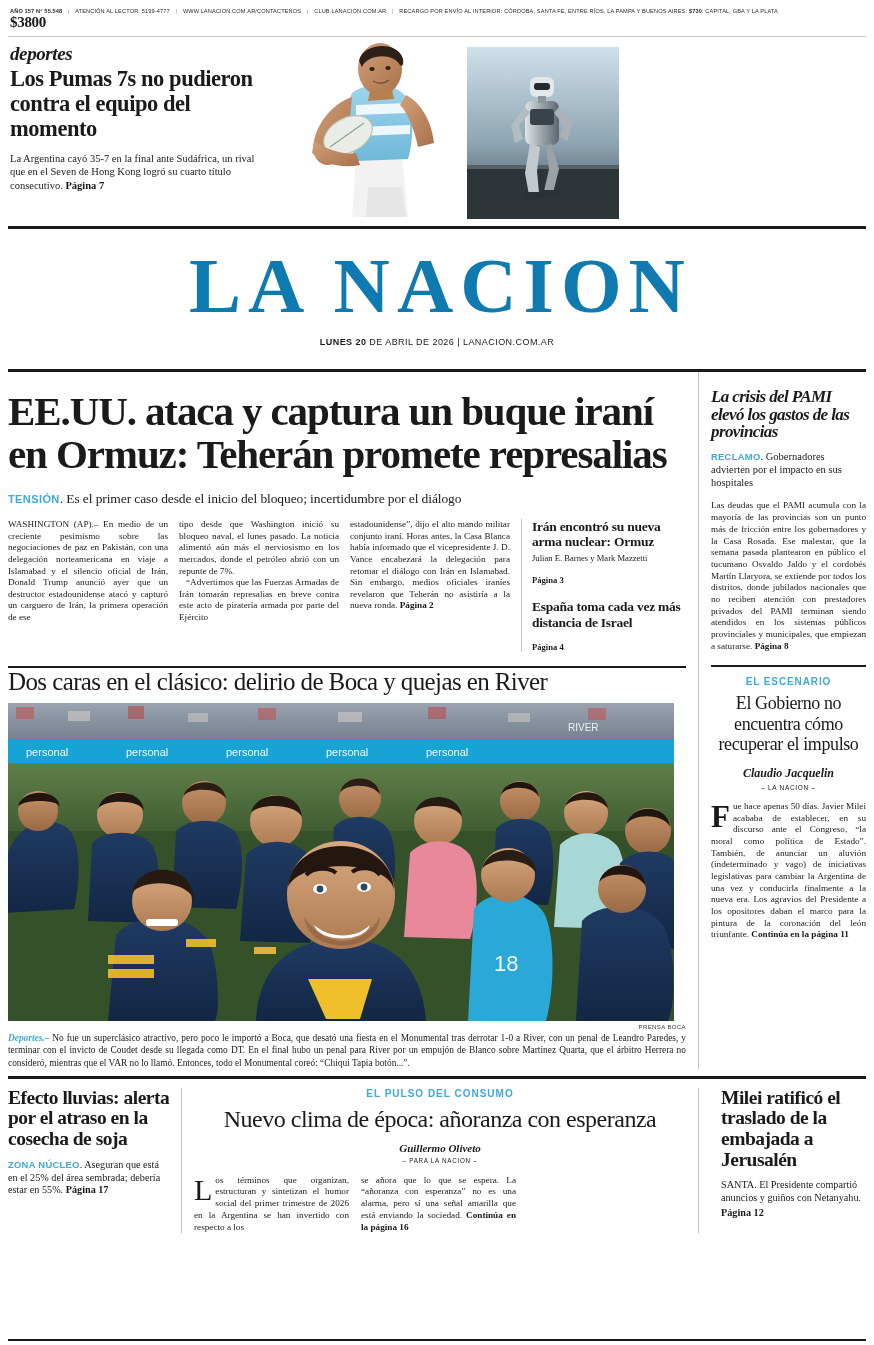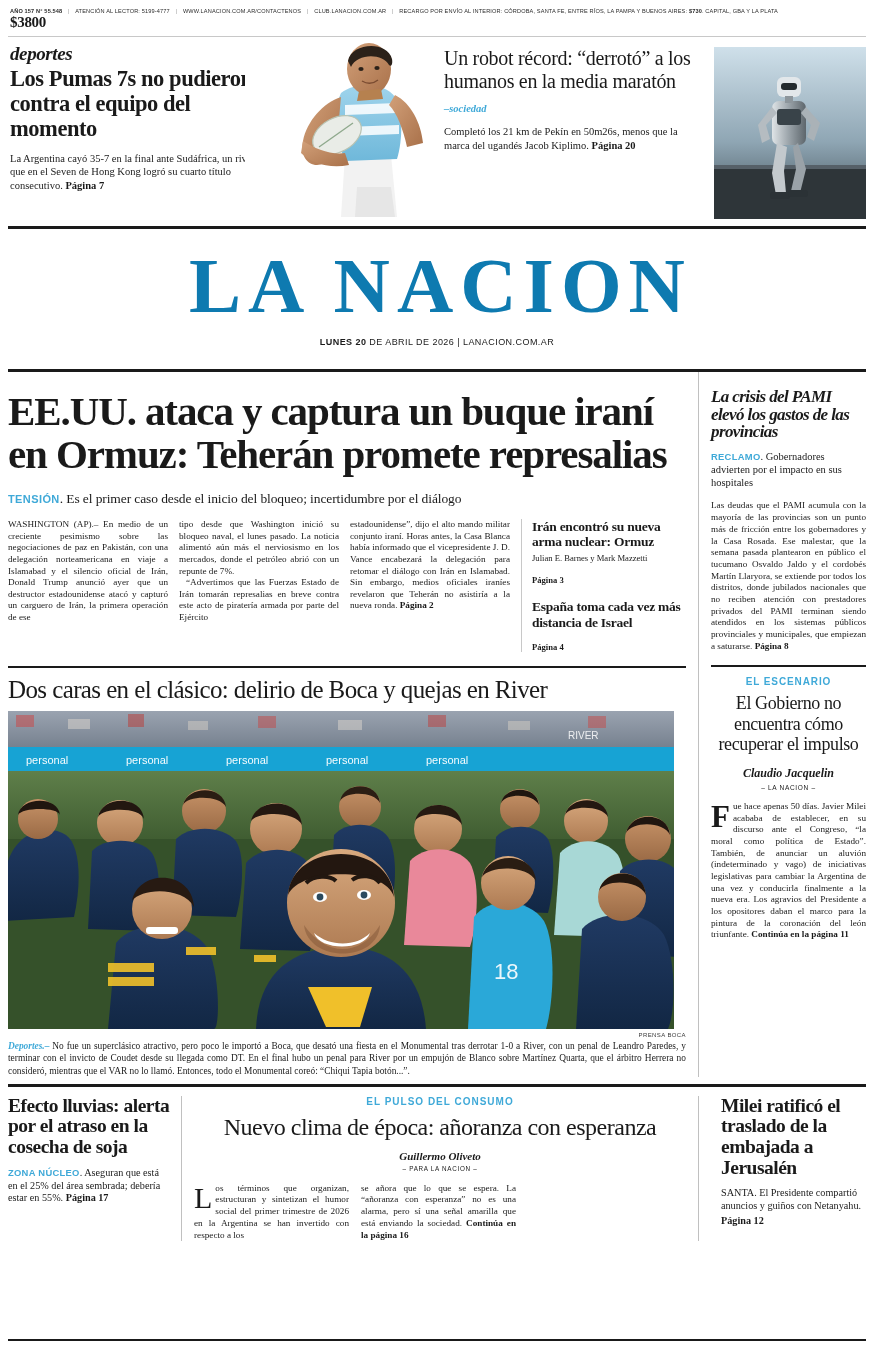--- a/index.html
+++ b/index.html
@@ -118,21 +118,21 @@
   .briefs { width: 160px; border-left: 1px solid #c8c8c8; padding-left: 10px; }
   .brief-head {
     font-family: "Liberation Serif", serif;
     font-weight: 700; font-size: 13.5px; line-height: 1.12; letter-spacing: -.25px;
   }
   .brief-by { font-size: 8.6px; margin-top: 4px; }
   .brief-pg { font-size: 8.6px; font-weight: 700; margin-top: 12px; }
   .brief + .brief { margin-top: 14px; }
 
   
-  .classico { border-top: 2px solid #1a1a1a; margin-top: 6px; padding-top: 8px; }
+  .classico { border-top: 2px solid #1a1a1a; margin-top: 6px; }
   .classico-head {
     font-family: "Liberation Serif", serif;
     font-size: 25px; letter-spacing: -.6px; line-height: 1.1; padding-bottom: 8px;
   }
   .photo-wrap { position: relative; width: 666px; height: 318px; overflow: hidden; }
   .credit {
     font-family: "Liberation Sans", sans-serif;
     font-size: 6px; letter-spacing: .4px; text-align: right;
     padding: 3px 0 2px 0; color: #3a3a3a;
   }
@@ -304,27 +304,20 @@
 
             <path d="M114 54 L136 52 L138 62 L112 64 Z" fill="#b6814f"></path>
           </svg>
         </div>
       </div>
     </div>
 
     <div class="promo-divider"></div>
 
     <div class="promo-right">
-      <div class="robot-text">
-        <div class="robot-head">Un robot récord: “derrotó” a los humanos en la media maratón</div>
-        <div class="sociedad">–sociedad</div>
-        <div class="robot-sub">
-          <span>Completó los 21 km de Pekín en 50m26s, menos que la marca del ugandés Jacob Kiplimo. </span><b>Página 20</b>
-        </div>
-      </div>
       <div class="robot-photo">
         <div class="ph">
           <svg viewBox="0 0 152 172" preserveAspectRatio="xMidYMid slice">
             <defs>
               <linearGradient id="skyG" x1="0" y1="0" x2="0" y2="1">
                 <stop offset="0%" stop-color="#cfe0ea"></stop>
                   <stop offset="55%" stop-color="#8fa6b4"></stop>
                 <stop offset="100%" stop-color="#3d4a52"></stop>
               </linearGradient>
               <linearGradient id="metalG" x1="0" y1="0" x2="1" y2="0">
@@ -375,21 +368,21 @@
       <div class="lead-sub">
         <span class="tension">TENSIÓN</span><span>. Es el primer caso desde el inicio del bloqueo; incertidumbre por el diálogo</span>
       </div>
 
       <div class="lead-body">
         <div class="bodycol">
           <p>WASHINGTON (AP).– En medio de un creciente pesimismo sobre las negociaciones de paz en Pakistán, con una delegación norteamericana en viaje a Islamabad y el silencio oficial de Irán, Donald Trump anunció ayer que un destructor estadounidense atacó y capturó un carguero de Irán, la primera operación de ese</p>
         </div>
         <div class="bodycol">
           <p>tipo desde que Washington inició su bloqueo naval, el lunes pasado. La noticia alimentó aún más el nerviosismo en los mercados, donde el petróleo abrió con un repunte de 7%.</p>
-          <p>“Advertimos que las Fuerzas Estado de Irán tomarán represalias en breve contra este acto de piratería armada por parte del Ejército</p>
+          <p>“Advertimos que las Fuerzas Armadas de Irán tomarán represalias en breve contra este acto de piratería armada por parte del Ejército</p>
         </div>
         <div class="bodycol">
           <p><span>estadounidense”, dijo el alto mando militar conjunto iraní. Horas antes, la Casa Blanca había informado que el vicepresidente J. D. Vance encabezará la delegación para retomar el diálogo con Irán en Islamabad. Sin embargo, medios oficiales iraníes revelaron que Teherán no asistiría a la nueva ronda. </span><b>Página 2</b></p>
         </div>
         <div class="briefs">
           <div class="brief">
             <div class="brief-head">Irán encontró su nueva arma nuclear: Ormuz</div>
             <div class="brief-by">Julian E. Barnes y Mark Mazzetti</div>
             <div class="brief-pg">Página 3</div>
           </div>

